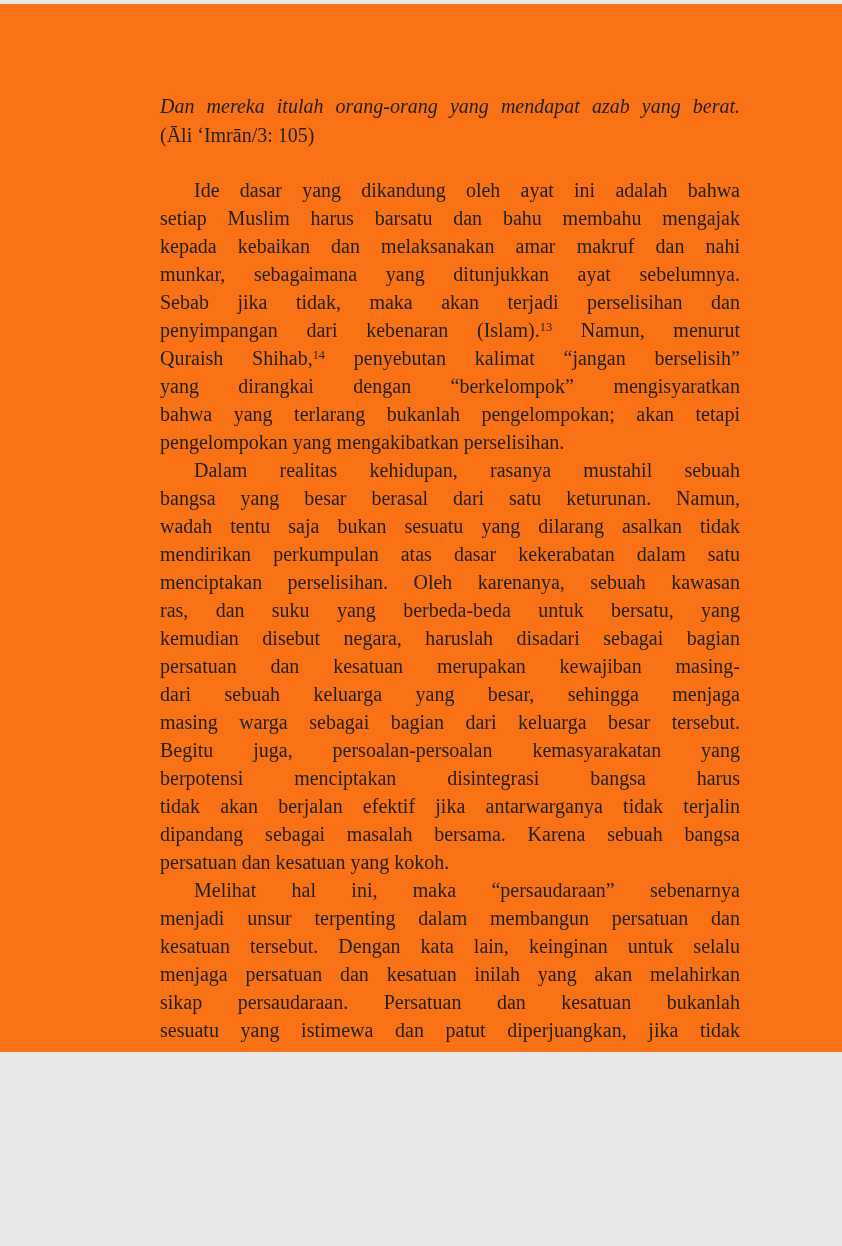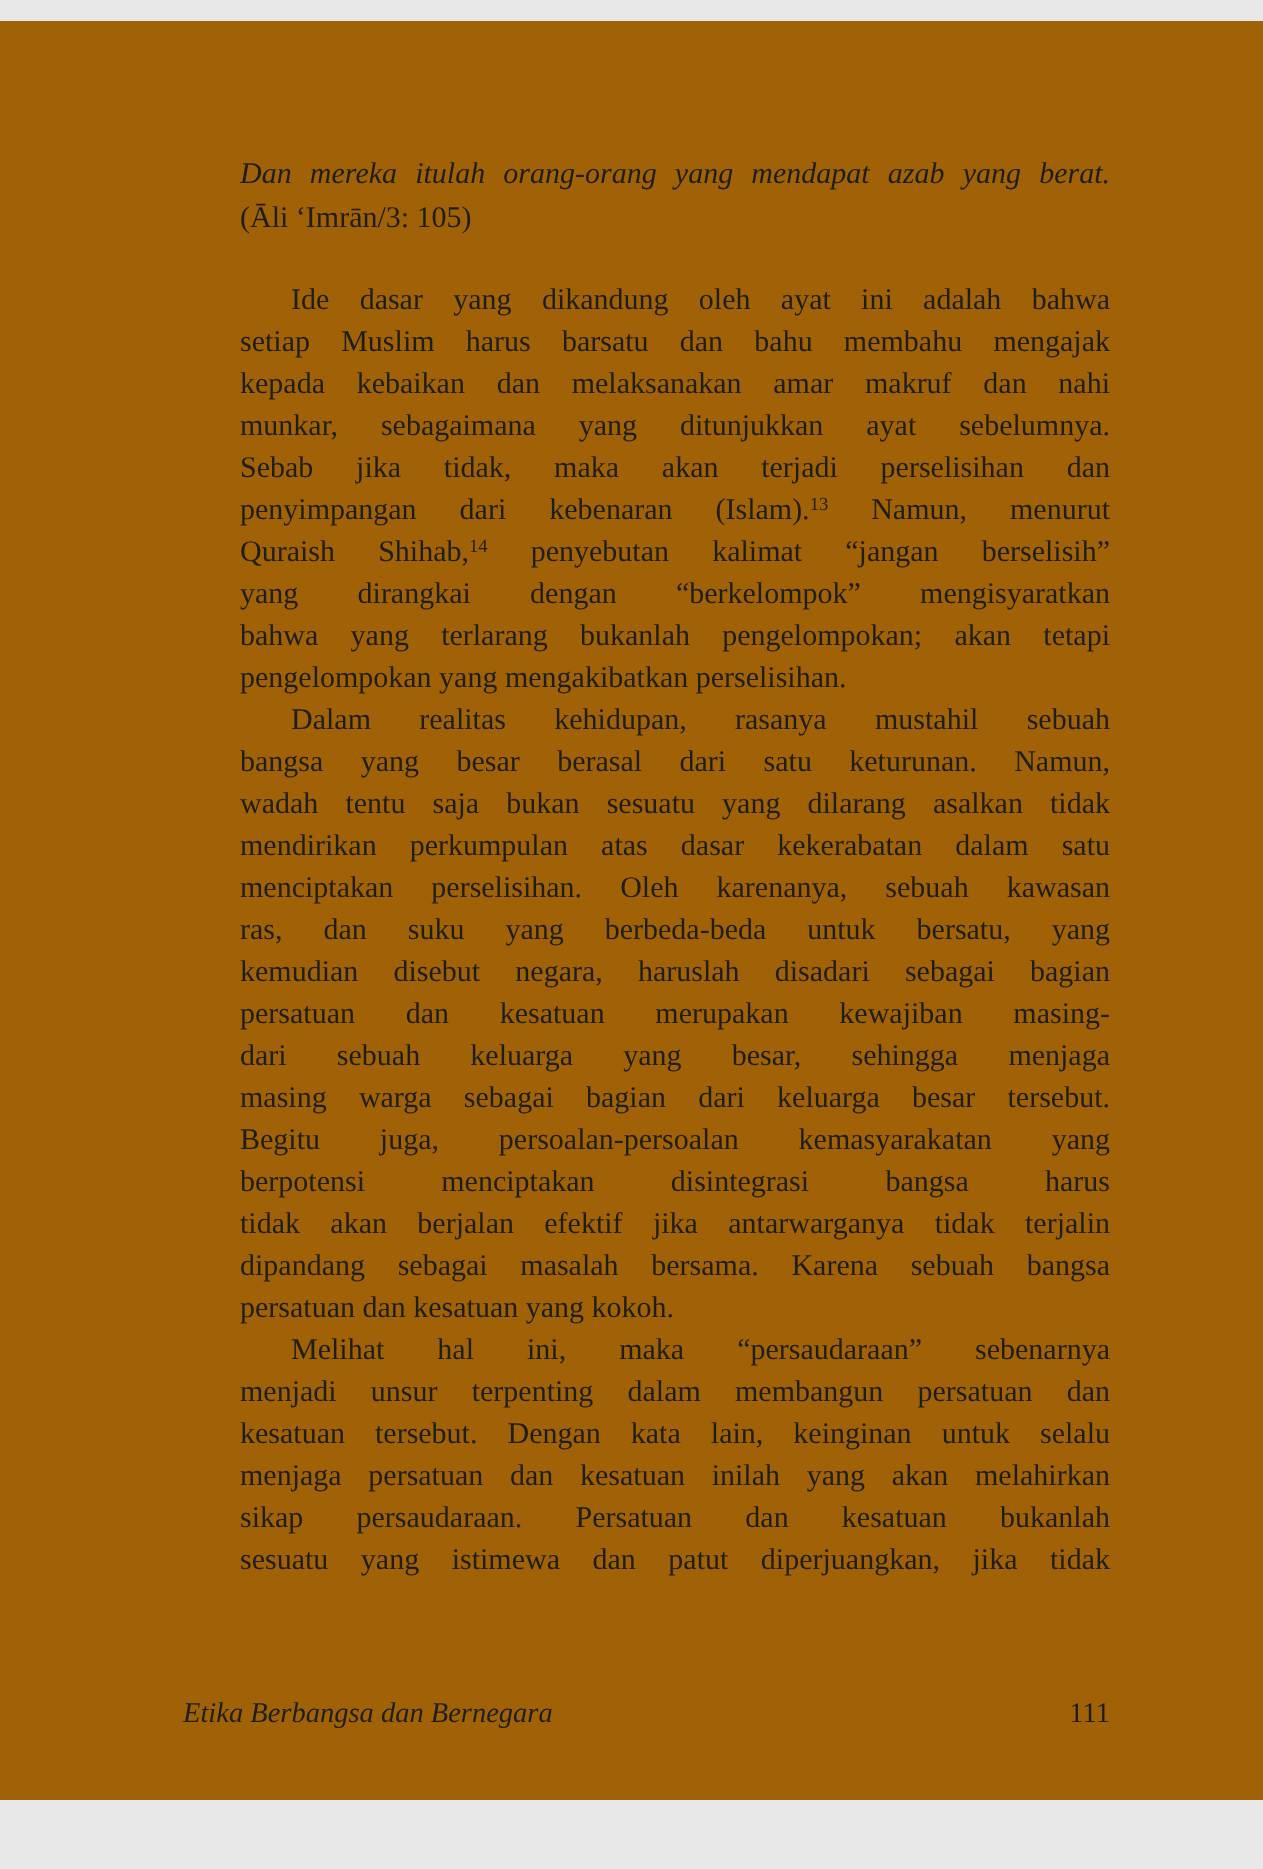--- a/index.html
+++ b/index.html
@@ -3,23 +3,23 @@
 <meta charset="utf-8">
 <style>
   html, body {
     margin: 0;
     padding: 0;
     background: #e8e8e8;
   }
   .page {
     position: relative;
     width: 842px;
-    height: 1186px;
-    margin: 14px auto;
-    background: #a16207;
+    height: 1048px;
+    margin: 4px auto;
+    background: #f97316;
     overflow: hidden;
     font-family: "Liberation Serif", "DejaVu Serif", serif;
     color: #1e1e1e;
   }
   .quote {
     position: absolute;
     left: 160px;
     top: 88px;
     width: 580px;
     font-size: 20px;

